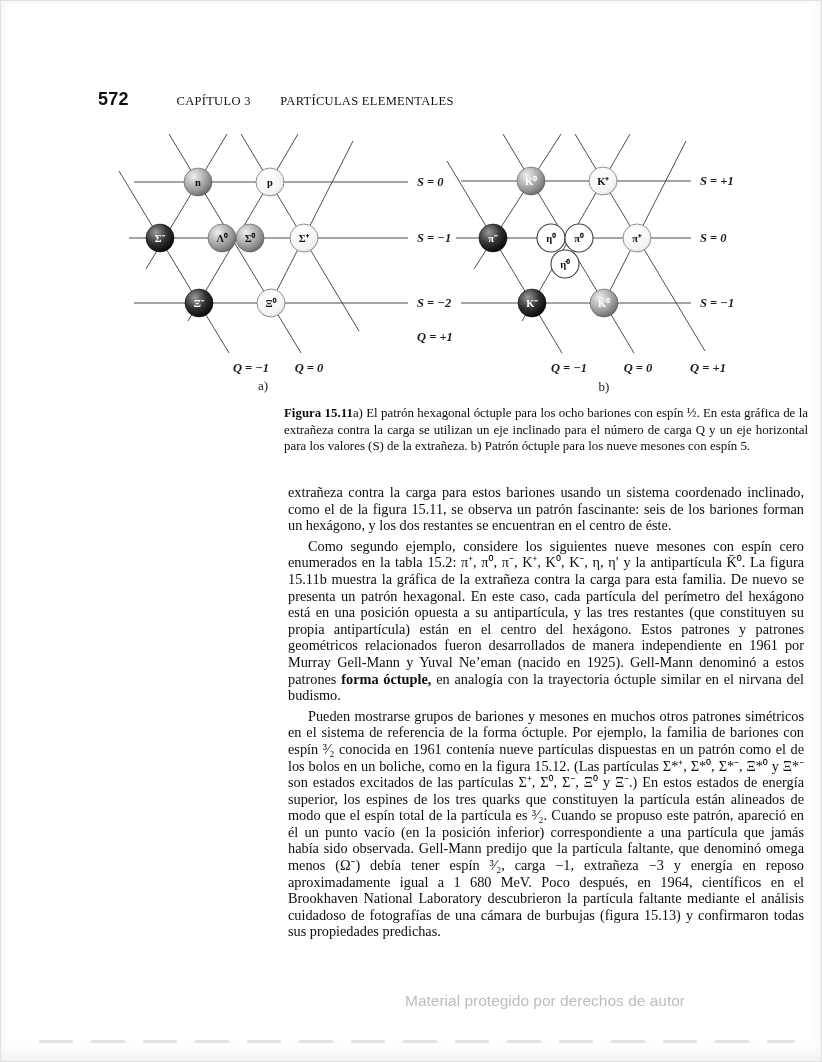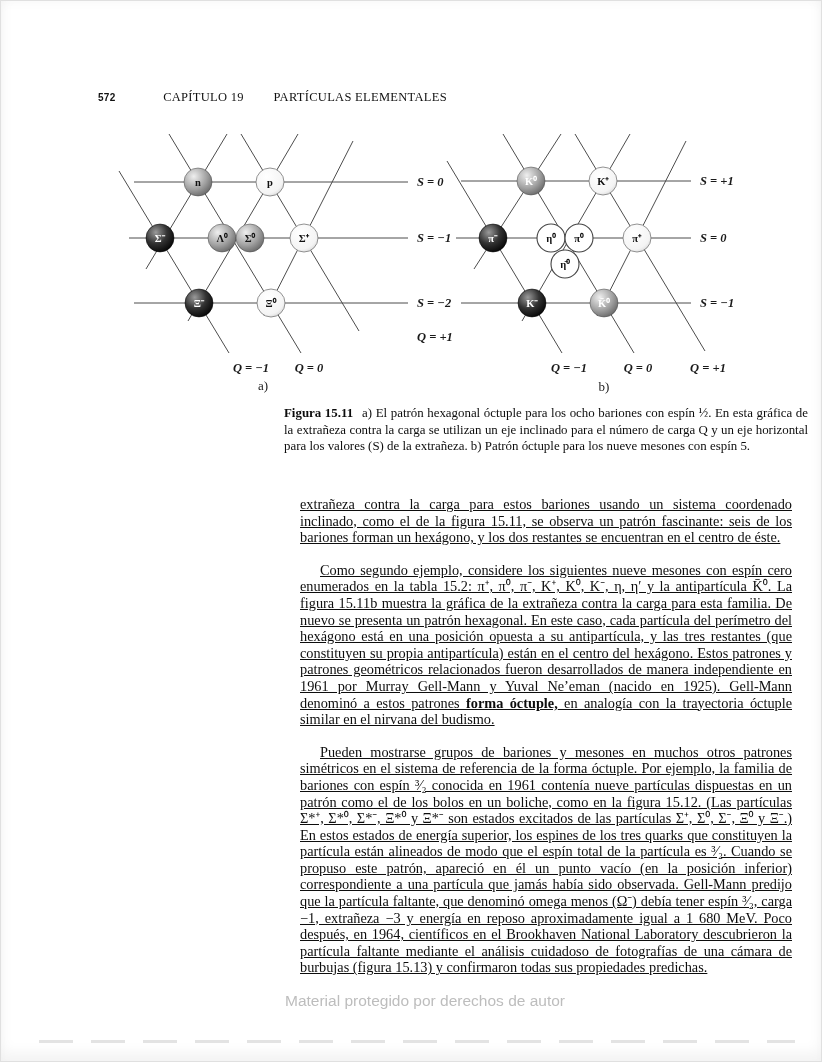--- a/index.html
+++ b/index.html
@@ -3,63 +3,63 @@
 <meta charset="utf-8">
 <style>
   html,body{margin:0;padding:0;background:#f2f2f2;}
   .page{
     position:relative;width:822px;height:1062px;background:#ffffff;
     border:1px solid #e0e0e0;box-sizing:border-box;overflow:hidden;
     box-shadow:inset 0 -8px 14px rgba(0,0,0,0.05), inset 0 4px 8px rgba(0,0,0,0.02);
     font-family:"Liberation Serif", serif;color:#111;
   }
   .running-head{position:absolute;top:88px;left:97px;font-size:13px;letter-spacing:.3px;}
-  .running-head .pgnum{font-weight:bold;font-family:"Liberation Sans",sans-serif;font-size:10px;}
+  .running-head .pgnum{font-weight:bold;font-family:"Liberation Sans",sans-serif;font-size:18px;}
   .running-head .chap{margin-left:44px;font-size:12.5px;}
   .running-head .chap-title{margin-left:26px;font-size:12.5px;margin-top:33px;}
   .figure-svg{position:absolute;top:0;left:0;}
   .latline{stroke:#4d4d4d;stroke-width:1;fill:none;}
   .sph-dark{fill:url(#gDark);stroke:#000;stroke-width:.5;}
   .sph-gray{fill:url(#gGray);stroke:#444;stroke-width:.5;}
   .sph-light{fill:url(#gLight);stroke:#777;stroke-width:.8;}
   .sph-outline{fill:#ffffff;stroke:#444;stroke-width:1.1;}
   .plabel{font-family:"Liberation Serif",serif;font-weight:bold;font-size:10.5px;text-anchor:middle;}
   .plabel.w{fill:#ffffff;} .plabel.k{fill:#111111;}
   .axlabel{font-family:"Liberation Serif",serif;font-style:italic;font-weight:bold;font-size:12.5px;fill:#1a1a1a;}
   .axlabel.mid{text-anchor:middle;}
   .sublabel{font-family:"Liberation Serif",serif;font-size:13px;fill:#1a1a1a;text-anchor:middle;}
   .caption{
     position:absolute;left:283px;top:404px;width:524px;
     font-size:12.9px;line-height:16.6px;text-align:justify;color:#0d0d0d;
   }
-  .caption b{margin-right:9px;}
+  .caption b{}
   .bodytext{
     position:absolute;left:283px;top:479px;width:524px;
     font-size:14.3px;line-height:16.6px;text-align:justify;color:#0d0d0d;
   }
-  .bodytext p{margin:16px;text-indent:20px;text-decoration:underline;}
+  .bodytext p{margin:4px;text-indent:20px;}
   .bodytext p.no-indent{text-indent:0;}
   .watermark{
-    position:absolute;top:991px;right:16px;width:520px;text-align:left;
+    position:absolute;top:991px;right:16px;width:520px;text-align:center;
     font-family:"Liberation Sans",sans-serif;font-size:15.5px;color:#bdbdbd;
   }
   .blur-line{
     position:absolute;top:1039px;left:38px;width:756px;height:3px;
     background:repeating-linear-gradient(90deg,#e0e0e0 0 34px,rgba(255,255,255,0) 34px 52px);
     filter:blur(.7px);opacity:.9;
   }
 </style>
 </head>
 <body>
 
 <div class="page">
 
   <div class="running-head">
     <span class="pgnum">572</span>
-    <span class="chap">CAPÍTULO 19</span>
+    <span class="chap">CAPÍTULO 3</span>
     <span class="chap-title">PARTÍCULAS ELEMENTALES</span>
   </div>
 
   <svg class="figure-svg" width="822" height="400" viewBox="0 0 822 400">
     <defs>
       <radialGradient id="gDark" cx="0.35" cy="0.3" r="0.8">
         <stop offset="0" stop-color="#9a9a9a"></stop>
           <stop offset="0.5" stop-color="#333333"></stop>
           <stop offset="1" stop-color="#000000"></stop>
       </radialGradient>

